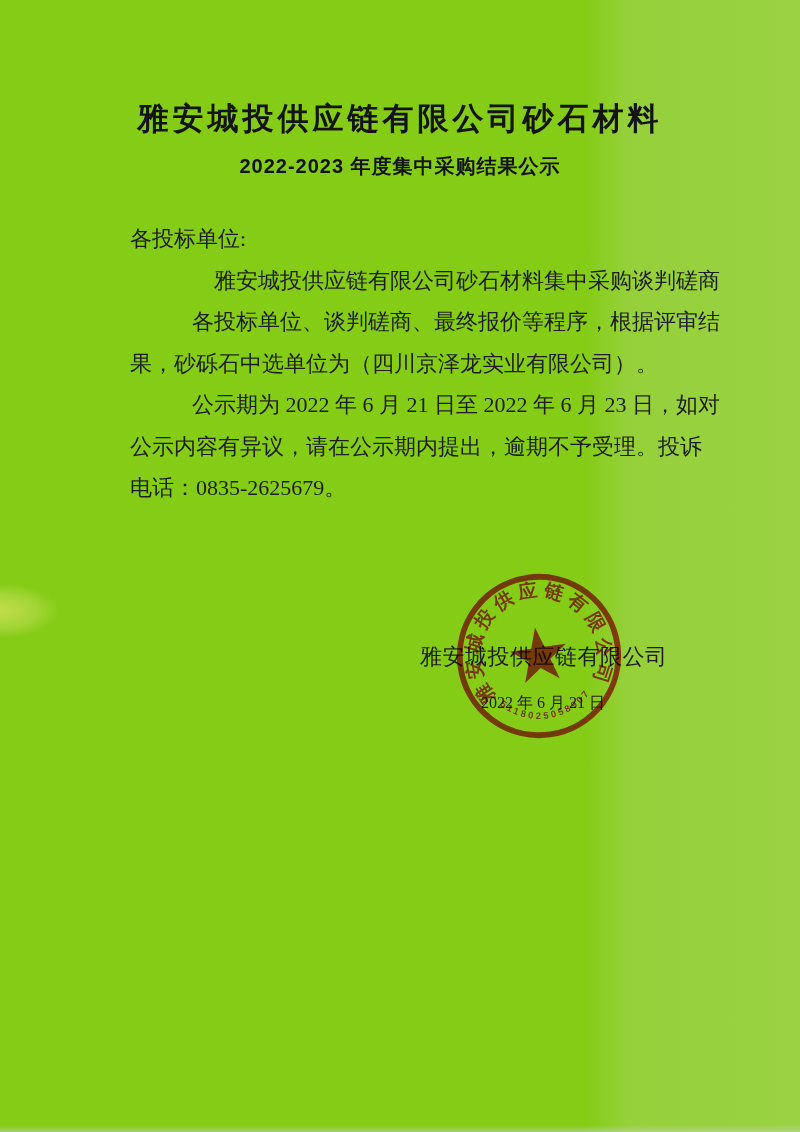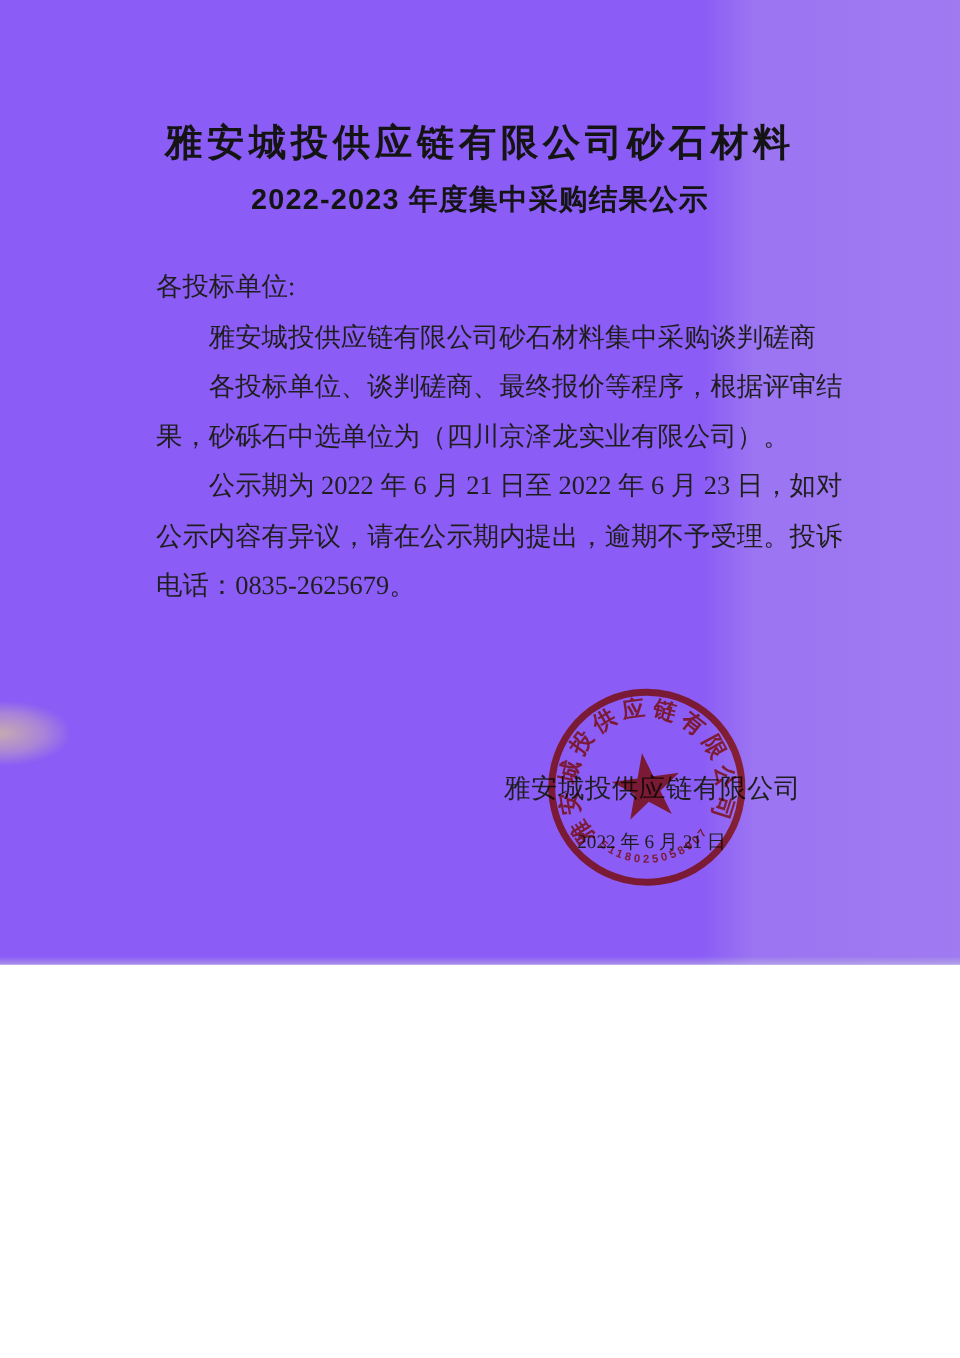--- a/index.html
+++ b/index.html
@@ -1,21 +1,21 @@
 <!DOCTYPE html>
 <html><head>
 <meta charset="utf-8">
 <style>
   * { margin: 0; padding: 0; box-sizing: border-box; }
   html, body { background: #ffffff; }
   .page {
     position: relative;
     width: 800px;
-    height: 804px;
-    background: #8b5cf6;
+    height: 1132px;
+    background: #84cc16;
     overflow: hidden;
     font-family: "Liberation Serif", "DejaVu Serif", serif;
     color: #1d1d1d;
   }
   
   .scan-texture-right {
     position: absolute;
     top: 0; right: 0;
     width: 215px; height: 1132px;
     background: linear-gradient(to right, rgba(225,225,222,0) 0%, rgba(228,228,224,0.18) 20%, rgba(230,230,226,0.22) 100%);
@@ -46,35 +46,35 @@
     font-weight: 700;
     color: #141414;
   }
   .title-line1 {
     font-size: 31px;
     line-height: 37px;
     letter-spacing: 4px;
   }
   .title-line2 {
     margin-top: 11px;
-    font-size: 24px;
+    font-size: 20px;
     line-height: 37px;
     letter-spacing: 1px;
   }
 
   .body-block {
     position: absolute;
     left: 130px; top: 218px;
     width: 590px;
     font-size: 22px;
     line-height: 41.5px;
     color: #1e1e1e;
   }
   .body-line { white-space: nowrap; }
-  .body-line.indent { text-indent: 2em; }
+  .body-line.indent { text-indent: 2em; text-align: right; }
 
   .signature-block {
     position: absolute;
     left: 420px; top: 644px;
     width: 246px;
     color: #1e1e1e;
   }
   .signature-company {
     font-size: 22px;
     line-height: 26px;

